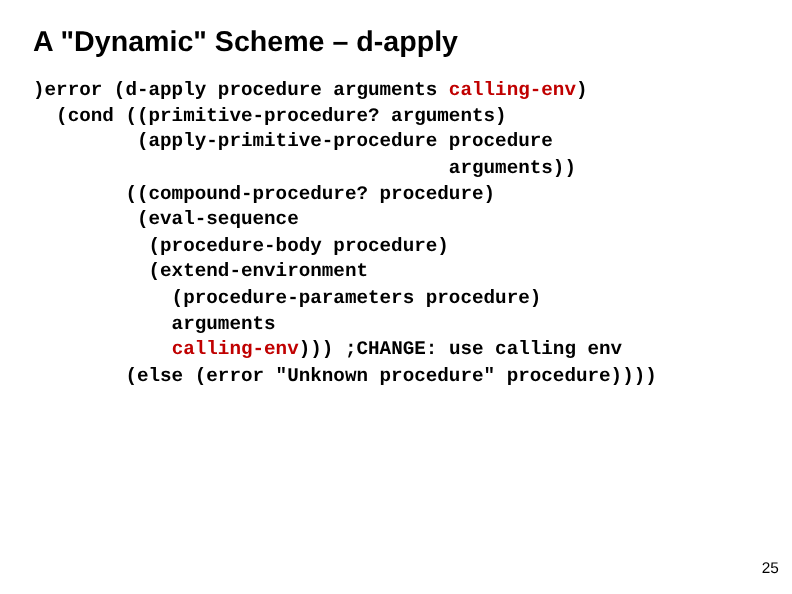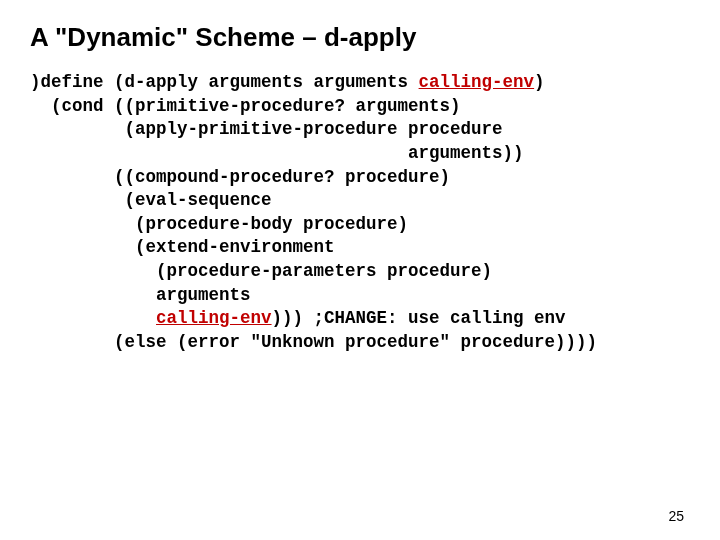--- a/index.html
+++ b/index.html
@@ -28,38 +28,37 @@
   .code {
     font-family: "Courier New", Courier, monospace;
     font-size: 17.5px;
     line-height: 1.35;
     white-space: pre;
     color: #000;
     font-weight: bold;
   }
   .code .hl {
     color: #c00000;
-    text-decoration: underline;
   }
   .pagenum {
     position: absolute;
-    right: 36px;
+    right: 12px;
     bottom: 16px;
     font-size: 14px;
     color: #000;
   }
 </style>
 </head>
 <body>
 
 <div class="slide">
 
   <h1 class="title">A "Dynamic" Scheme – d-apply</h1>
 
-  <div class="code"><span>)define (d-apply arguments arguments </span><span class="hl">calling-env</span><span>)</span>
+  <div class="code"><span>)error (d-apply procedure arguments </span><span class="hl">calling-env</span><span>)</span>
 <span>  (cond ((primitive-procedure? arguments)</span>
 <span>         (apply-primitive-procedure procedure</span>
 <span>                                    arguments))</span>
 <span>        ((compound-procedure? procedure)</span>
 <span>         (eval-sequence</span>
 <span>          (procedure-body procedure)</span>
 <span>          (extend-environment</span>
 <span>            (procedure-parameters procedure)</span>
 <span>            arguments</span>
 <span>            </span><span class="hl">calling-env</span><span>))) ;CHANGE: use calling env</span>

